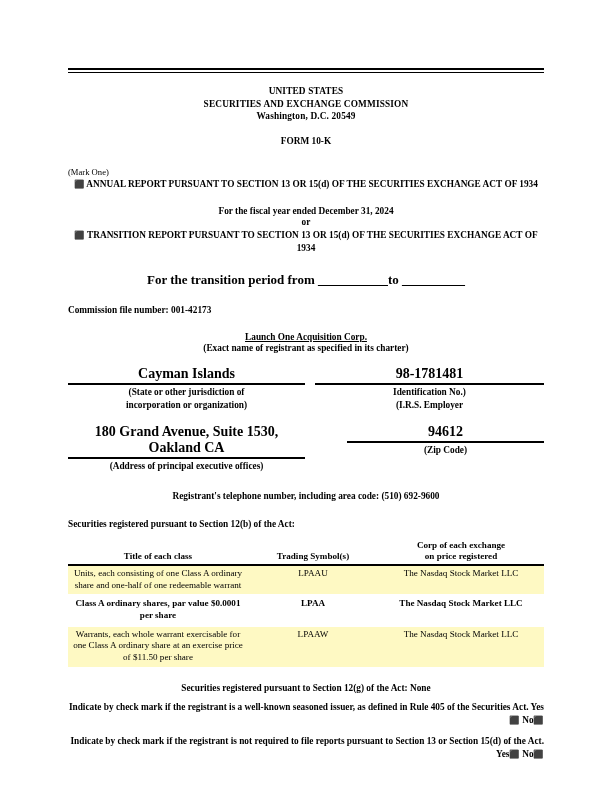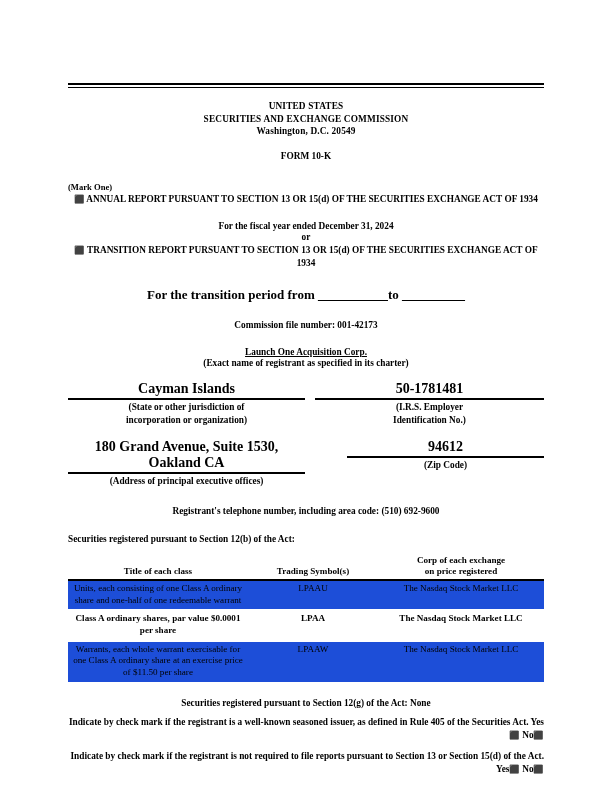--- a/index.html
+++ b/index.html
@@ -15,21 +15,21 @@
     position: relative;
     overflow: hidden;
   }
   .page {
     position: absolute;
     left: 0;
     top: 0;
     width: 612px;
     height: 792px;
     box-sizing: border-box;
-    padding: 15px 68px;
+    padding: 0 68px;
   }
 
   
   .top-rule {
     margin-top: 68px;
     border-top: 2.2px solid #000;
     border-bottom: 1.1px solid #000;
     height: 2px;
     box-sizing: content-box;
   }
@@ -45,21 +45,20 @@
   .form-line {
     text-align: center;
     font-weight: bold;
     font-size: 9.3px;
     margin-top: 13px;
   }
   .mark-one {
     font-size: 8.6px;
     margin-top: 21px;
     text-align: left;
-    font-weight: bold;
   }
   .chk {
     font-family: "DejaVu Sans", sans-serif;
     font-size: 8.4px;
     display: inline-block;
   }
   .act-line {
     text-align: center;
     font-weight: bold;
     font-size: 9.3px;
@@ -79,21 +78,21 @@
     line-height: 12px;
   }
   .transition {
     text-align: center;
     font-weight: bold;
     font-size: 13px;
     margin-top: 17px;
   }
   .blank-s { text-decoration: underline; letter-spacing: .5px; }
   .commission {
-    text-align: center;
+    text-align: left;
     font-weight: bold;
     font-size: 9.3px;
     margin-top: 17px;
   }
   .regname {
     text-align: center;
     font-weight: bold;
     font-size: 9.3px;
     margin-top: 17px;
     text-decoration: underline;
@@ -161,21 +160,21 @@
     padding: 0 4px 1px 4px;
     border-bottom: 2.1px solid #000;
   }
   table.sec td {
     font-size: 9.1px;
     line-height: 11.7px;
     text-align: center;
     vertical-align: top;
     padding: 2px 4px 3px 4px;
   }
-  tr.shade td { background: #1d4ed8; }
+  tr.shade td { background: #fef9c3; }
   tr.plain td { font-weight: bold; }
   tr.shade td { font-weight: normal; }
   td.sym { font-weight: bold; }
   tr.spacer td { padding: 0; height: 2px; background: #ffffff; }
 
   .sec12g {
     text-align: center;
     font-weight: bold;
     font-size: 9.3px;
     margin-top: 16px;
@@ -232,24 +231,24 @@
   <div class="pair">
     <div class="cellA">
       <div class="val">Cayman Islands</div>
       <div class="cap">
         <div>(State or other jurisdiction of</div>
         <div>incorporation or organization)</div>
       </div>
     </div>
     <div class="cellB"></div>
     <div class="cellC">
-      <div class="val">50-1781481</div>
+      <div class="val">98-1781481</div>
       <div class="cap">
+        <div>Identification No.)</div>
         <div>(I.R.S. Employer</div>
-        <div>Identification No.)</div>
       </div>
     </div>
   </div>
 
   <div class="pair pair-2">
     <div class="cellA">
       <div class="val">180 Grand Avenue, Suite 1530, Oakland CA</div>
       <div class="cap">(Address of principal executive offices)</div>
     </div>
     <div class="cellB"></div>

